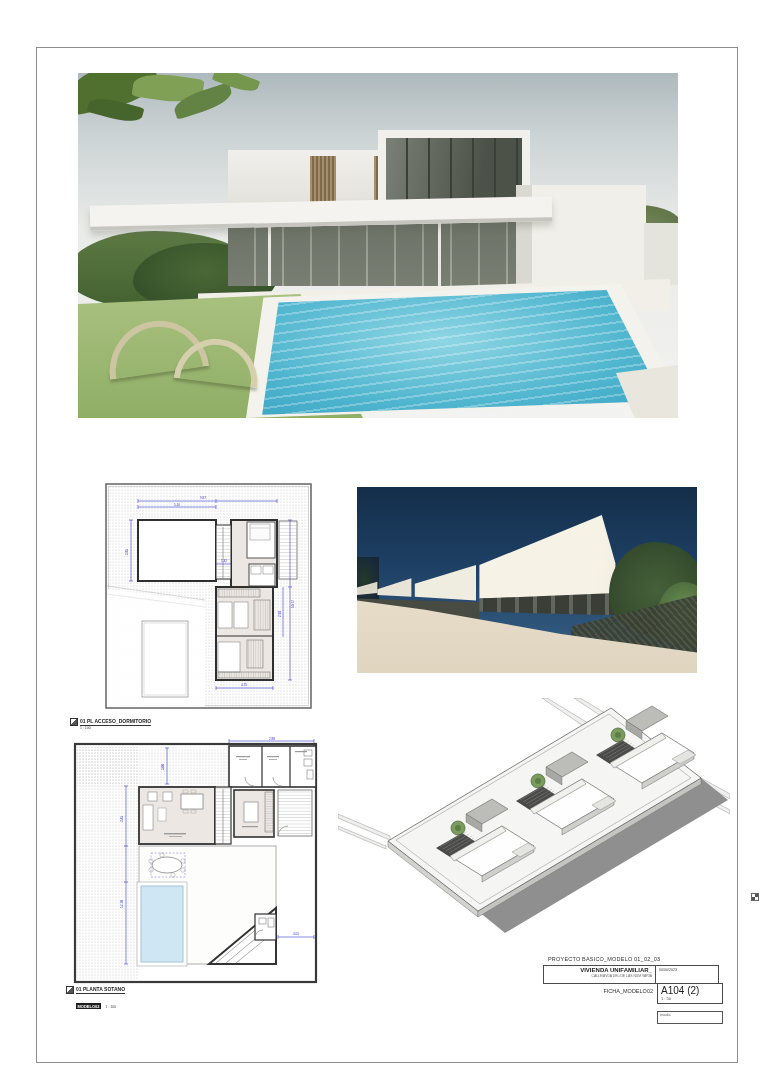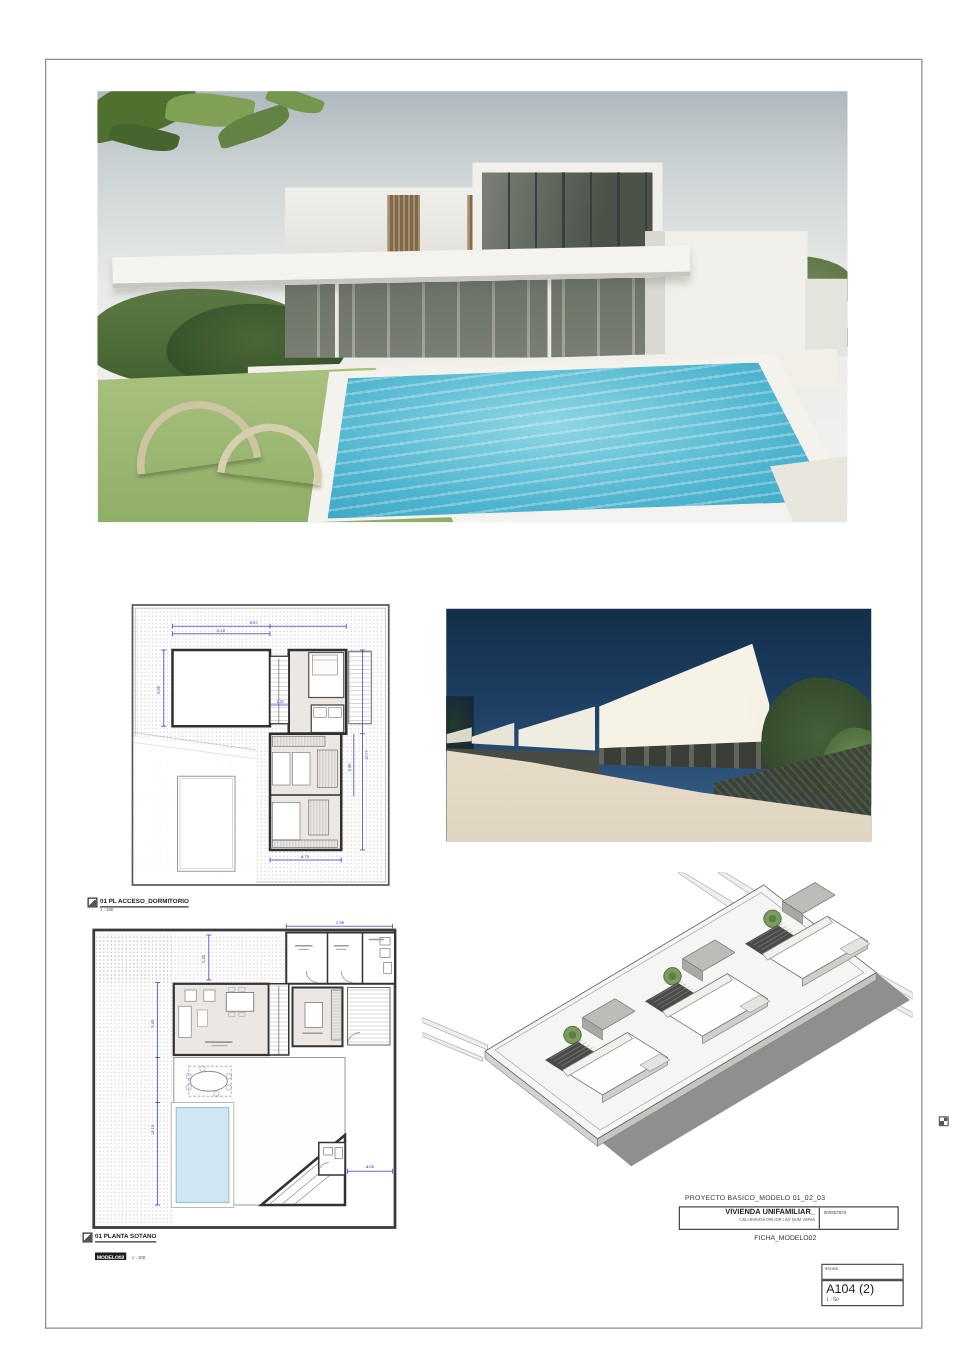--- a/index.html
+++ b/index.html
@@ -54,21 +54,21 @@
   .r2bushB{left:300px;top:95px;width:55px;height:65px;background:radial-gradient(ellipse,#6f9557,#4c6b3c 80%);}
   .r2treeL{left:-8px;top:70px;width:30px;height:45px;background:radial-gradient(ellipse,#23392c,#16273a 85%);}
   
   .tb-proj{left:548px;top:956px;width:106px;font-size:5.5px;letter-spacing:.2px;text-align:center;color:#333;white-space:nowrap;}
   .tb-box1{left:543px;top:965px;width:174px;height:17px;border:1px solid #4a4a4a;}
   .tb-b1l{position:absolute;left:0;top:0;width:112px;height:100%;border-right:1px solid #4a4a4a;text-align:right;padding-right:3px;box-sizing:border-box;}
   .tb-name{font-size:6px;font-weight:bold;color:#222;line-height:8px;white-space:nowrap;}
   .tb-addr{font-size:3.4px;color:#666;line-height:4px;white-space:nowrap;}
   .tb-b1r{position:absolute;left:113px;top:1px;right:0;font-size:3.6px;color:#444;padding:1px 2px;}
   .tb-sheetname{left:540px;top:988px;width:113px;text-align:right;font-size:5.5px;color:#333;white-space:nowrap;}
-  .tb-numbox{left:657px;top:1024px;width:66px;height:21px;border:1px solid #4a4a4a;box-sizing:border-box;padding:1px 3px;}
+  .tb-numbox{left:657px;top:983px;width:66px;height:21px;border:1px solid #4a4a4a;box-sizing:border-box;padding:1px 3px;}
   .tb-num{font-size:10px;color:#222;line-height:11px;white-space:nowrap;}
   .tb-scale{font-size:4px;color:#444;}
   .tb-foot{left:657px;top:1011px;width:66px;height:13px;border:1px solid #555;box-sizing:border-box;font-size:3.6px;color:#555;padding:1px 2px;}
   
   .vlabel{font-size:5px;font-weight:bold;color:#222;white-space:nowrap;}
   .vref{width:8px;height:8px;border:1px solid #333;background:linear-gradient(135deg,#fff 50%,#555 50%);box-sizing:border-box;}
   .vtitle{border-bottom:.5px solid #333;padding-bottom:.5px;}
   .vscale{font-size:3.5px;font-weight:normal;color:#444;}
   .vbadge{display:inline-block;background:#1d1d1d;color:#fff;font-size:4px;font-weight:bold;padding:.5px 1.5px;margin-top:1px;}
   .regmark{left:751px;top:893px;width:8px;height:8px;border:1px solid #666;box-sizing:border-box;background:conic-gradient(#555 0 25%,#fff 25% 50%,#555 50% 75%,#fff 75%);}

